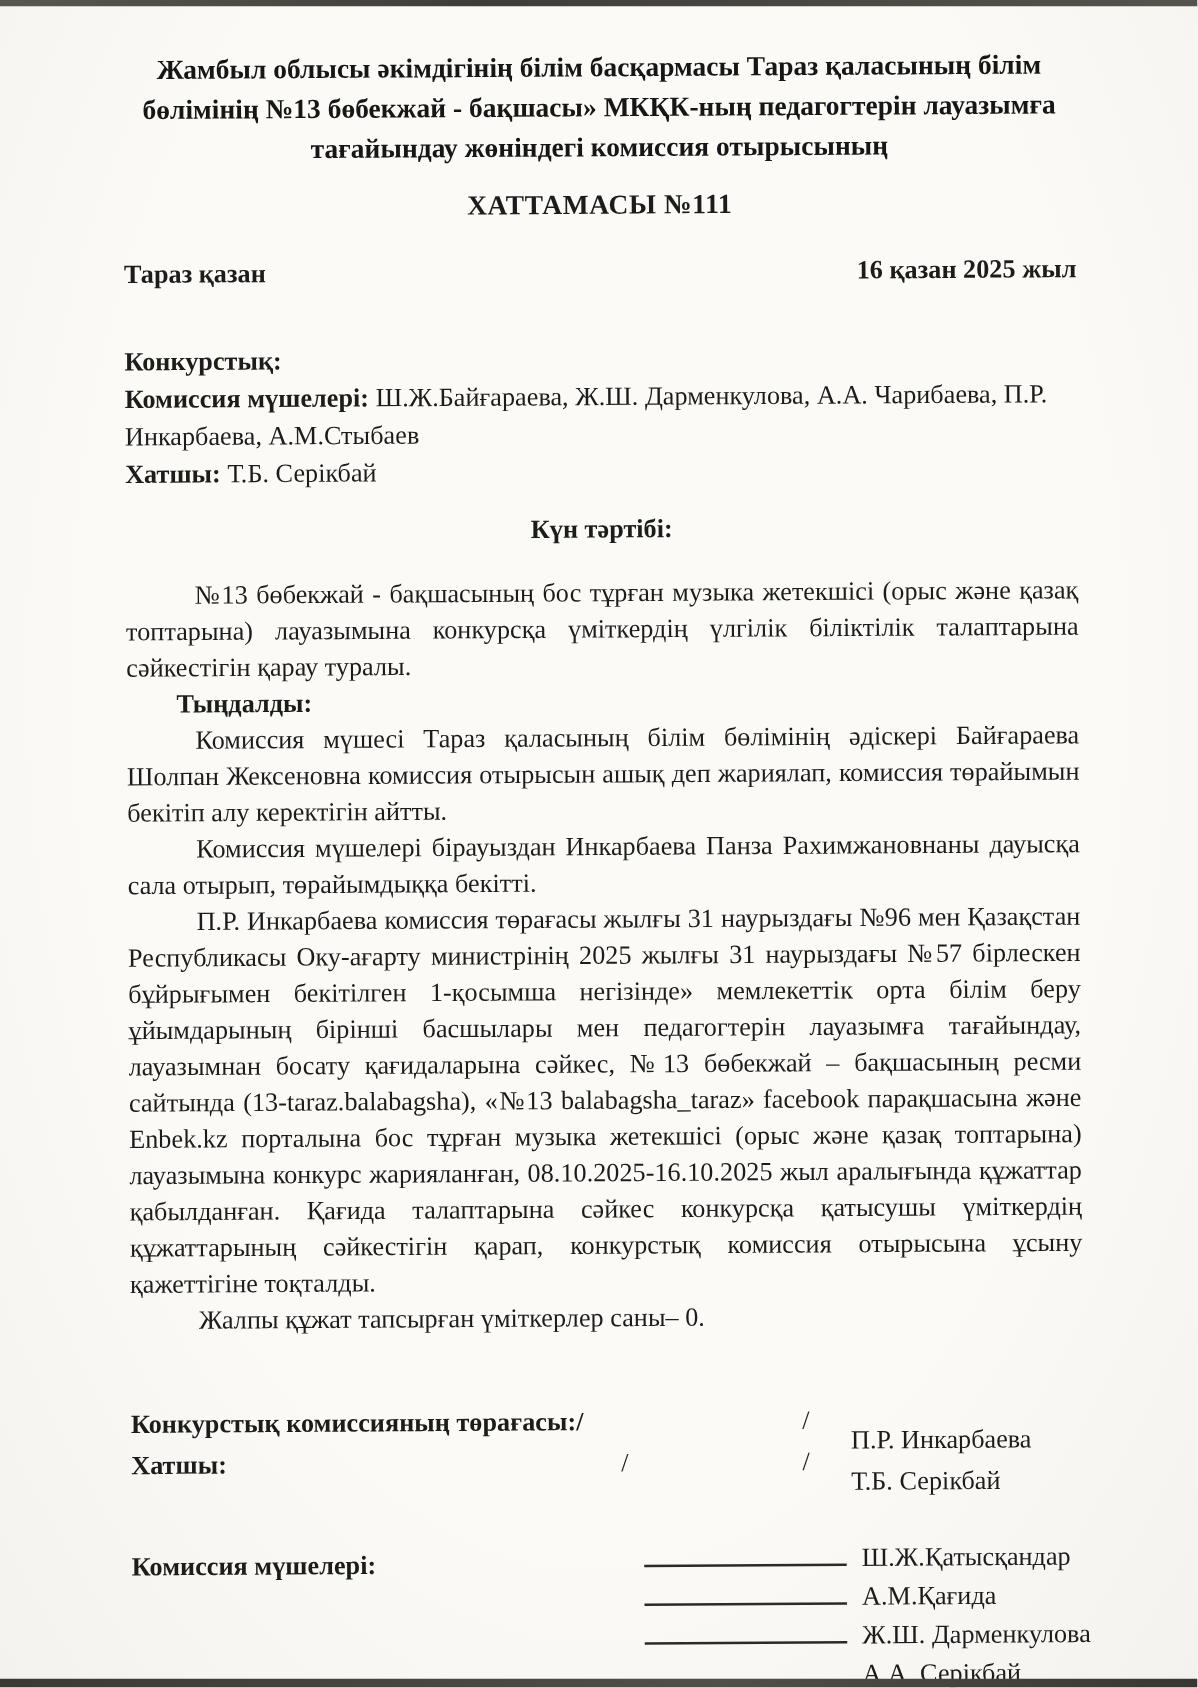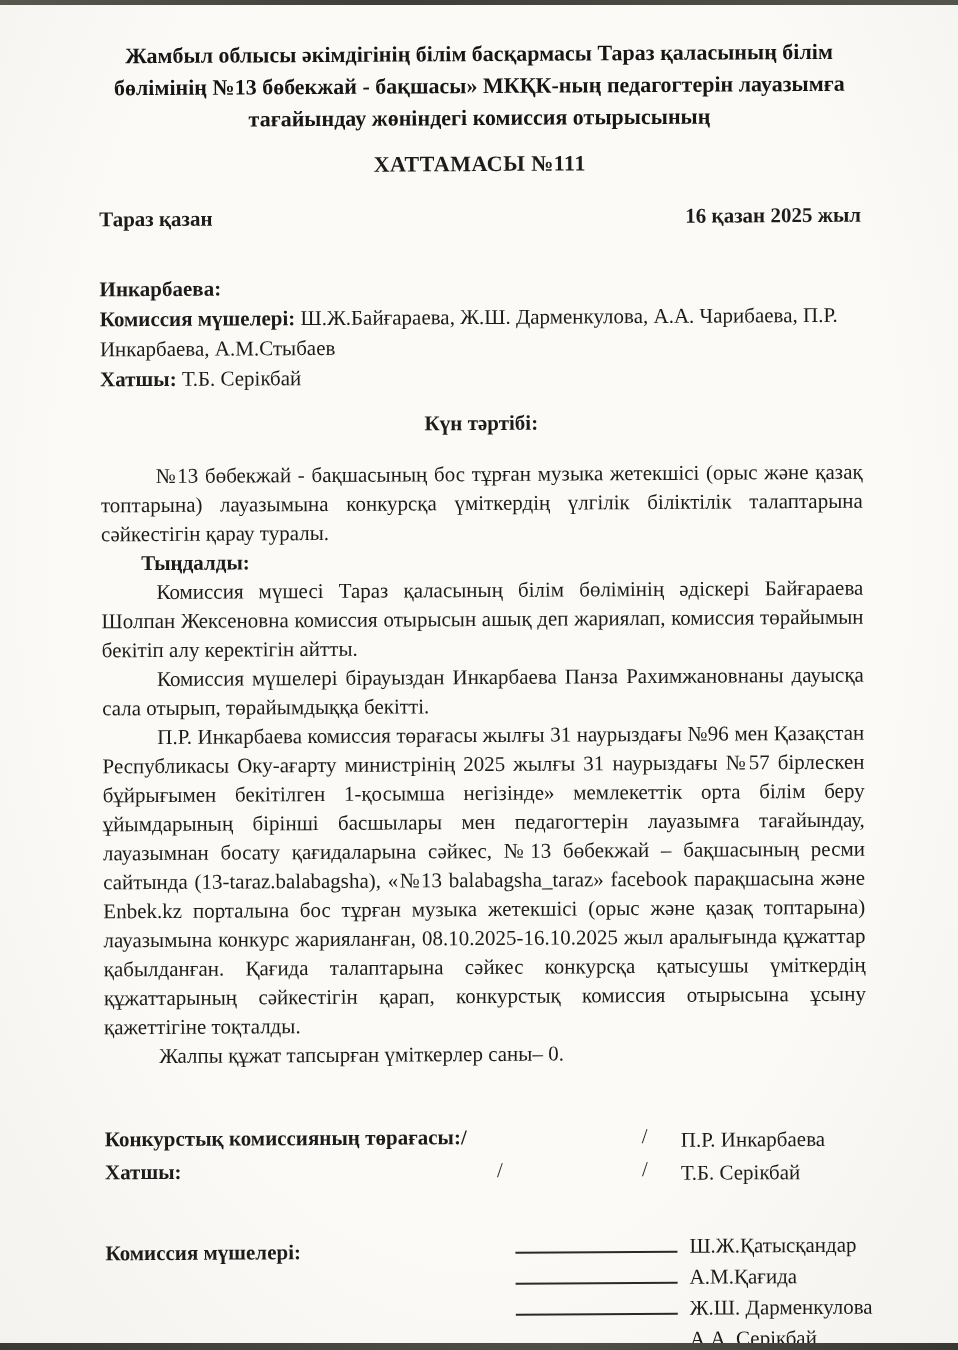--- a/index.html
+++ b/index.html
@@ -45,21 +45,21 @@
   }
   .bodytext{margin-top:24px;font-size:21px;line-height:29px;text-align:justify;}
   .bodytext p{margin:0;text-indent:55px;}
   .bodytext p.heading-line{text-indent:40px;font-weight:bold;text-align:left;}
   .bodytext p.short{text-align:left;}
   .sig-block{margin-top:56px;font-size:21px;}
   .sig-row{position:relative;height:33px;}
   .sig-row .lbl{position:absolute;left:0;top:0;font-weight:bold;}
   .sig-row .slash-mid{position:absolute;left:392px;top:0;}
   .sig-row .slash-right{position:absolute;left:537px;top:0;}
-  .sig-row .nm{position:absolute;left:576px;top:4px;}
+  .sig-row .nm{position:absolute;left:576px;top:16px;}
   .members-sign{margin-top:44px;display:flex;font-size:21px;}
   .members-sign .lbl{font-weight:bold;width:410px;flex:none;padding-top:4px;}
   .members-rows{flex:1;}
   .member-row{height:31px;white-space:nowrap;}
   .sig-line{
     display:inline-block;width:162px;height:14px;
     border-bottom:2px solid #2a2a2a;margin-right:12px;
     vertical-align:baseline;
   }
 </style>
@@ -74,21 +74,21 @@
     <div class="title">Жамбыл облысы әкімдігінің білім басқармасы Тараз қаласының білім бөлімінің №13 бөбекжай - бақшасы» МКҚК-ның педагогтерін лауазымға тағайындау жөніндегі комиссия отырысының</div>
 
     <div class="protocol-title">ХАТТАМАСЫ №111</div>
 
     <div class="city-date">
       <span>Тараз қазан</span>
       <span>16 қазан 2025 жыл</span>
     </div>
 
     <div class="participants">
-      <p><span class="b">Инкарбаева:</span></p>
+      <p><span class="b">Конкурстық:</span></p>
       <p><span class="b">Комиссия мүшелері:</span><span> Ш.Ж.Байғараева, Ж.Ш. Дарменкулова, А.А. Чарибаева, П.Р. Инкарбаева, А.М.Стыбаев</span></p>
       <p><span class="b">Хатшы:</span><span> Т.Б. Серікбай</span></p>
     </div>
 
     <div class="agenda-heading">Күн тәртібі:</div>
 
     <div class="bodytext">
       <p>№13 бөбекжай - бақшасының бос тұрған музыка жетекшісі (орыс және қазақ топтарына) лауазымына конкурсқа үміткердің үлгілік біліктілік талаптарына сәйкестігін қарау туралы.</p>
       <p class="heading-line">Тыңдалды:</p>
       <p>Комиссия мүшесі Тараз қаласының білім бөлімінің әдіскері Байғараева Шолпан Жексеновна комиссия отырысын ашық деп жариялап, комиссия төрайымын бекітіп алу керектігін айтты.</p>

